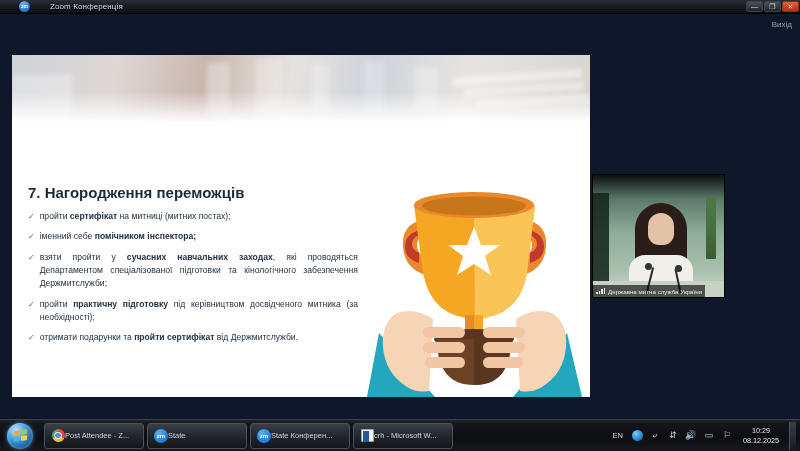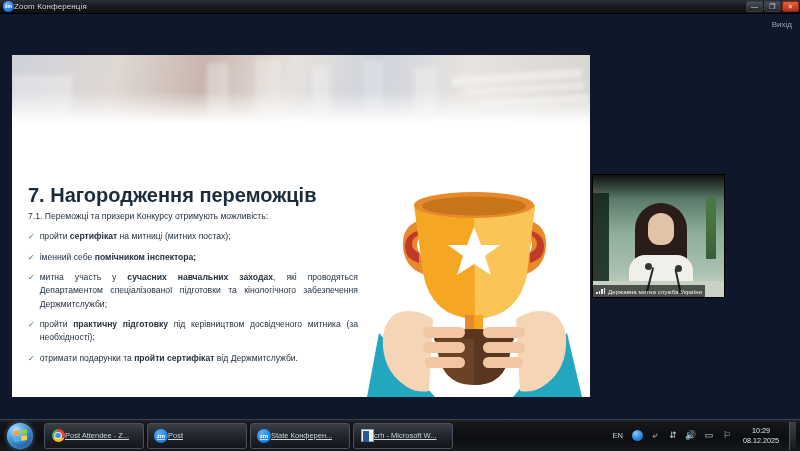--- a/index.html
+++ b/index.html
@@ -12,21 +12,21 @@
 
   #root { position: relative; width: 800px; height: 451px; background:#0b0b0d; }
 
   
   .titlebar {
     position: absolute; left:0; top:0; width:800px; height:14px;
     background: linear-gradient(to bottom, #2b2f36 0%, #15171b 55%, #0e1013 100%);
     border-bottom: 1px solid #000;
     display: flex; align-items: center;
   }
-  .tb-left { display:flex; align-items:center; gap:0; padding-left:3px; }
+  .tb-left { display:flex; align-items:center; gap:20px; padding-left:19px; }
   .zoom-dot {
     width:11px; height:11px; border-radius:50%;
     background: radial-gradient(circle at 35% 30%, #6fb8f5, #1a6fd4 70%, #0d4d9c);
     display:flex; align-items:center; justify-content:center;
     font-size:5px; color:#fff; font-weight:bold; line-height:1;
   }
   .tb-title {
     font-size:8px; color:#d6dde6; letter-spacing:.1px;
     text-shadow:0 1px 0 #000; white-space:nowrap;
   }
@@ -65,21 +65,21 @@
   .bs { position:absolute; background:#ffffff; filter: blur(2px); }
 
   .logo-wrap {
     position:absolute; left:24px; top:84px; display:flex; align-items:center; gap:6px;
   }
   .logo-emblem { width:30px; height:30px; }
   .logo-text { font-size:7.2px; line-height:9px; color:#2c3742; font-weight:600; }
 
   .slide-title {
     position:absolute; left:16px; top:129px;
-    font-size:20px; font-weight:700; color:#1c2b3a;
+    font-size:15px; font-weight:700; color:#1c2b3a;
   }
 
   .slide-body {
     position:absolute; left:16px; top:155px; width:330px;
     font-size:8.6px; color:#243240; line-height:1.55;
   }
   .para {
     text-align: justify; margin-bottom:7px;
   }
   .bullet {
@@ -151,21 +151,21 @@
   }
   .orb-flag { width:13px; height:11px; display:grid; grid-template-columns:1fr 1fr; grid-template-rows:1fr 1fr; gap:1px; transform:skewY(-7deg); }
   .orb-flag span { display:block; border-radius:1px; }
 
   .tasks { display:flex; align-items:center; gap:3px; padding-left:4px; flex:1 1 auto; }
   .task {
     display:flex; align-items:center; gap:0;
     height:26px; padding:0 6px; min-width:100px; max-width:106px;
     border:1px solid #4b525b; border-radius:3px;
     background: linear-gradient(to bottom,#3b4048 0%, #232830 45%, #13161a 100%);
-    color:#ced4db; font-size:7.5px; white-space:nowrap; overflow:hidden;text-decoration:underline;
+    color:#ced4db; font-size:7.5px; white-space:nowrap; overflow:hidden;
   }
   .task .lbl { overflow:hidden; text-overflow:ellipsis; }
   .ic { width:14px; height:14px; flex:0 0 auto; display:flex; align-items:center; justify-content:center; }
   .chrome-ic { width:13px; height:13px; border-radius:50%;
     background: conic-gradient(#e8453c 0deg 120deg, #fcc011 120deg 240deg, #4caf50 240deg 360deg);
     display:flex; align-items:center; justify-content:center; }
   .chrome-ic::after { content:""; width:5.5px; height:5.5px; border-radius:50%; background:#4a90e2; border:1px solid #fff; }
   .zm-ic {
     width:14px; height:14px; border-radius:50%;
     background: radial-gradient(circle at 35% 30%, #5ab0f5, #1a7ee0 70%, #0e61b8);
@@ -221,33 +221,32 @@
         <div class="bs" style="left:440px;top:18px;width:130px;height:9px;opacity:.8;transform:skewY(-4deg)"></div>
         <div class="bs" style="left:452px;top:30px;width:120px;height:8px;opacity:.75;transform:skewY(-3deg)"></div>
         <div class="bs" style="left:466px;top:42px;width:110px;height:7px;opacity:.7;transform:skewY(-3deg)"></div>
         <div class="bs" style="left:0px;top:20px;width:60px;height:48px;opacity:.55"></div>
       </div>
 
 
       <div class="slide-title">7. Нагородження переможців</div>
 
       <div class="slide-body">
-        <div class="para">7.1.   Переможці   та   призери   Конкурсу   отримують можливість:</div>
         <div id="bullet-list">
             <div class="bullet">
               <span class="check">✓</span>
               <span class="btext"><span>пройти </span><span class="b">сертифікат</span><span> на митниці (митних постах);</span></span>
             </div>
             <div class="bullet">
               <span class="check">✓</span>
               <span class="btext"><span>іменний себе </span><span class="b">помічником інспектора;</span></span>
             </div>
             <div class="bullet">
               <span class="check">✓</span>
-              <span class="btext"><span>митна  участь  у  </span><span class="b">сучасних  навчальних  заходах</span><span>,  які проводяться   Департаментом   спеціалізованої підготовки   та   кінологічного   забезпечення Держмитслужби;</span></span>
+              <span class="btext"><span>взяти  пройти  у  </span><span class="b">сучасних  навчальних  заходах</span><span>,  які проводяться   Департаментом   спеціалізованої підготовки   та   кінологічного   забезпечення Держмитслужби;</span></span>
             </div>
             <div class="bullet">
               <span class="check">✓</span>
               <span class="btext"><span>пройти  </span><span class="b">практичну  підготовку</span><span>  під  керівництвом досвідченого митника (за необхідності);</span></span>
             </div>
             <div class="bullet">
               <span class="check">✓</span>
               <span class="btext"><span> отримати  подарунки  та  </span><span class="b">пройти  сертифікат</span><span>  від Держмитслужби.</span></span>
             </div>
           </div>
@@ -331,21 +330,21 @@
         <div class="task">
           <span class="ic">
             <span class="chrome-ic"></span>
           </span>
           <span class="lbl">Post Attendee - Z...</span>
         </div>
         <div class="task">
           <span class="ic">
             <span class="zm-ic">zm</span>
           </span>
-          <span class="lbl">Post</span>
+          <span class="lbl">State</span>
         </div>
         <div class="task">
           <span class="ic">
             <span class="zm-ic">zm</span>
           </span>
           <span class="lbl">State Конферен...</span>
         </div>
         <div class="task">
           <span class="ic">
             <span class="word-ic"></span>

